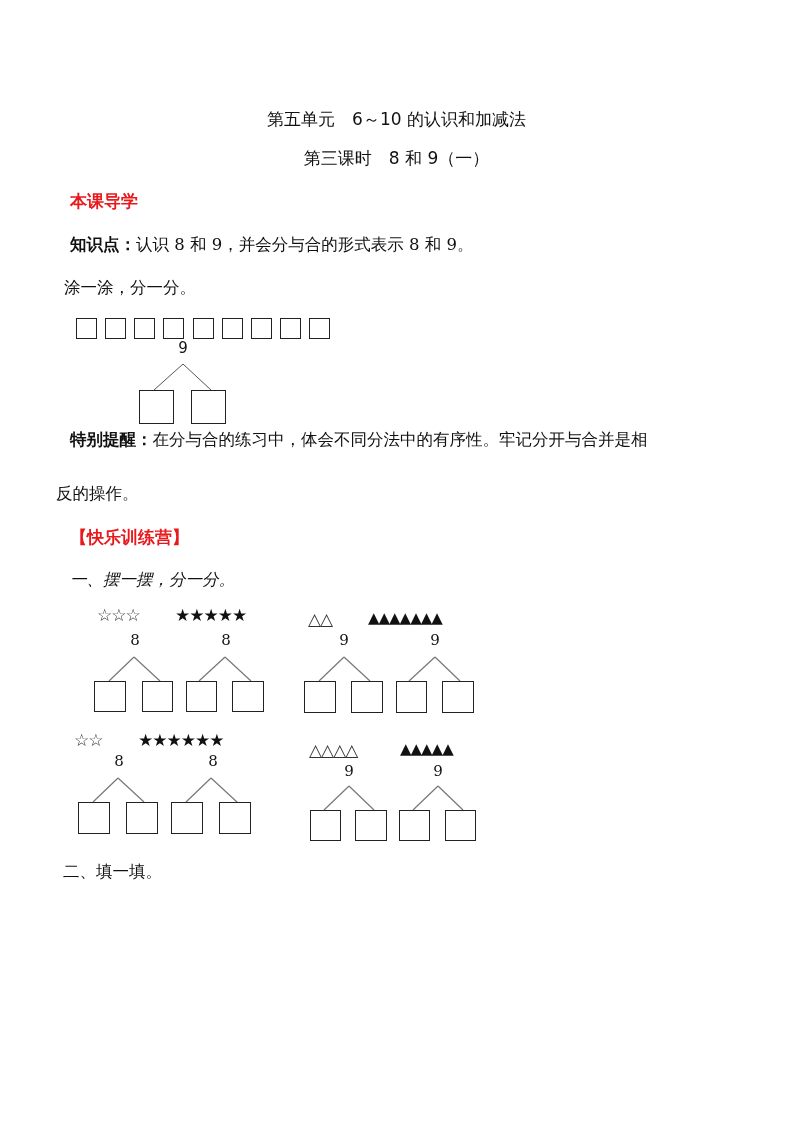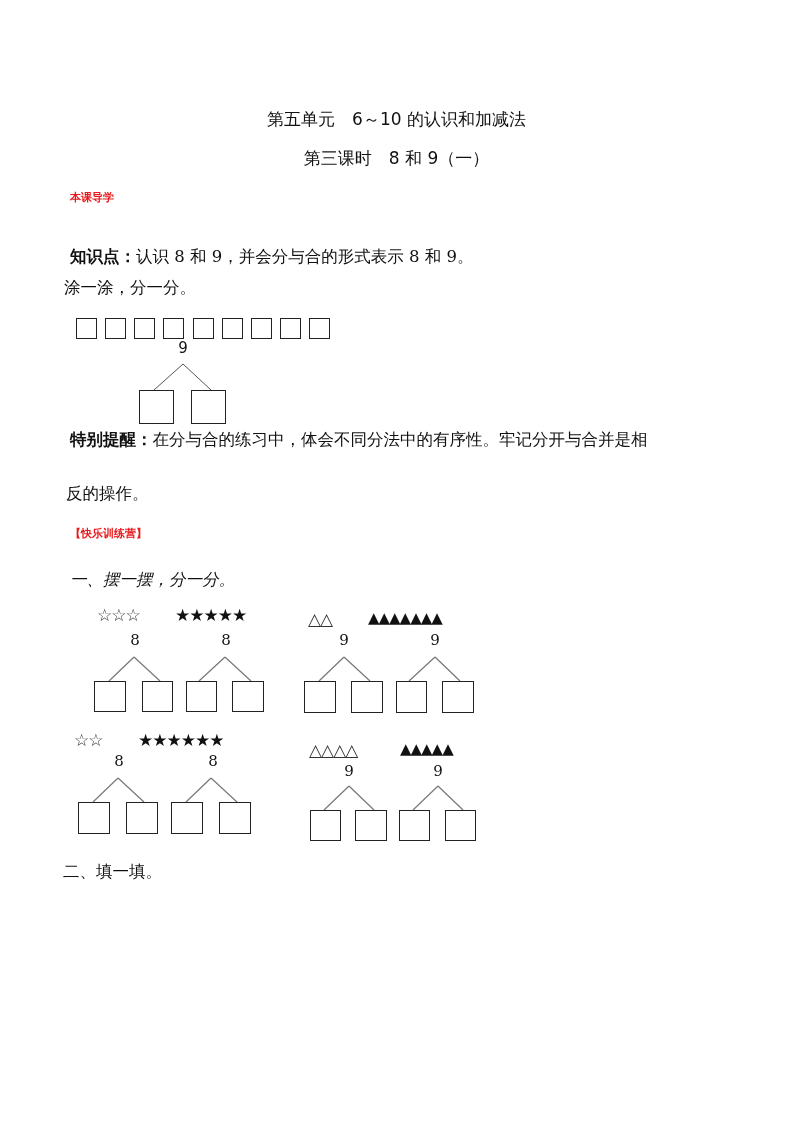--- a/index.html
+++ b/index.html
@@ -1,37 +1,37 @@
 <!DOCTYPE html>
 <html><head>
 <meta charset="utf-8">
 <style>
   html, body { margin:0; padding:0; background:#fff; }
   body { width:793px; height:1122px; position:relative; overflow:hidden;
          font-family:"DejaVu Serif","Liberation Serif",serif; color:#111; }
   .abs { position:absolute; white-space:nowrap; }
   .title { font-family:"DejaVu Sans","Liberation Sans",sans-serif; font-size:17px; left:0; width:793px; text-align:center; }
-  .red-head { font-family:"DejaVu Sans","Liberation Sans",sans-serif; font-weight:bold; color:#e8191c; font-size:11px; }
+  .red-head { font-family:"DejaVu Sans","Liberation Sans",sans-serif; font-weight:bold; color:#e8191c; font-size:17px; }
   .body-text { font-size:16.5px; }
   .bold { font-family:"DejaVu Sans","Liberation Sans",sans-serif; font-weight:bold; }
   .box { position:absolute; border:1.5px solid #222; background:#fff; box-sizing:border-box; }
   .num { position:absolute; font-size:15px; font-family:"DejaVu Serif","Liberation Serif",serif; text-align:center; width:20px; }
   svg.lines { position:absolute; left:0; top:0; overflow:visible; }
   .panel { position:absolute; background:#fff; }
   .sym { position:absolute; font-size:17px; letter-spacing:-1px; line-height:1; }
 </style>
 </head>
 <body>
 
 <div class="abs title" style="top:108px;">第五单元　6～10 的认识和加减法</div>
 <div class="abs title" style="top:147px;">第三课时　8 和 9（一）</div>
 
 <div class="abs red-head" style="left:70px; top:190px;">本课导学</div>
 
-<div class="abs body-text" style="left:70px; top:246px;">
+<div class="abs body-text" style="left:70px; top:234px;">
   <span class="bold">知识点：</span><span>认识 8 和 9，并会分与合的形式表示 8 和 9。</span>
 </div>
 
 <div class="abs body-text" style="left:64px; top:277px;">涂一涂，分一分。</div>
 
 <div>
   <div class="box" style="left:76px;top:318px;width:21px;height:21px;"></div>
   <div class="box" style="left:105px;top:318px;width:21px;height:21px;"></div>
   <div class="box" style="left:134px;top:318px;width:21px;height:21px;"></div>
   <div class="box" style="left:163px;top:318px;width:21px;height:21px;"></div>
@@ -45,21 +45,21 @@
 <svg class="lines" width="793" height="1122">
   <line x1="183" y1="364" x2="154" y2="390" stroke="#555" stroke-width="1"></line>
   <line x1="183" y1="364" x2="211" y2="390" stroke="#555" stroke-width="1"></line>
 </svg>
 <div class="box" style="left:139px;top:390px;width:35px;height:34px;"></div>
 <div class="box" style="left:191px;top:390px;width:35px;height:34px;"></div>
 
 <div class="abs body-text" style="left:70px; top:429px;">
   <span class="bold">特别提醒：</span><span>在分与合的练习中，体会不同分法中的有序性。牢记分开与合并是相</span>
 </div>
-<div class="abs body-text" style="left:66px; top:483px;">反的操作。</div>
+<div class="abs body-text" style="left:56px; top:483px;">反的操作。</div>
 
 <div class="abs red-head" style="left:70px; top:526px;">【快乐训练营】</div>
 <div class="abs body-text" style="left:70px; top:569px;font-style:italic;">一、摆一摆，分一分。</div>
 
 <div class="panel" style="left:65px;top:603px;width:215px;height:110px;">
   <div class="sym" style="left:32px;top:4px;color:#333;">☆☆☆</div>
   <div class="sym" style="left:110px;top:4px;">★★★★★</div>
   <div class="num" style="left:60px;top:28px;">8</div>
   <div class="num" style="left:151px;top:28px;">8</div>
   <svg class="lines" width="215" height="110">

